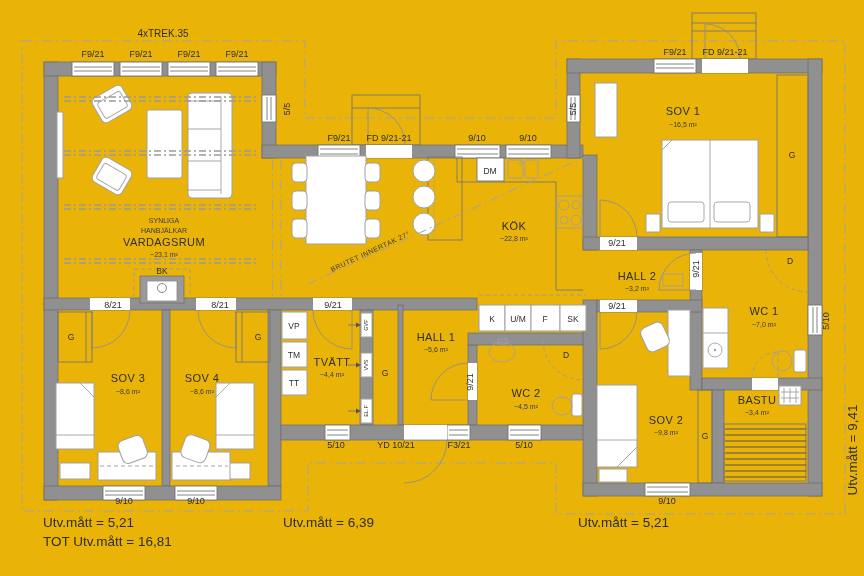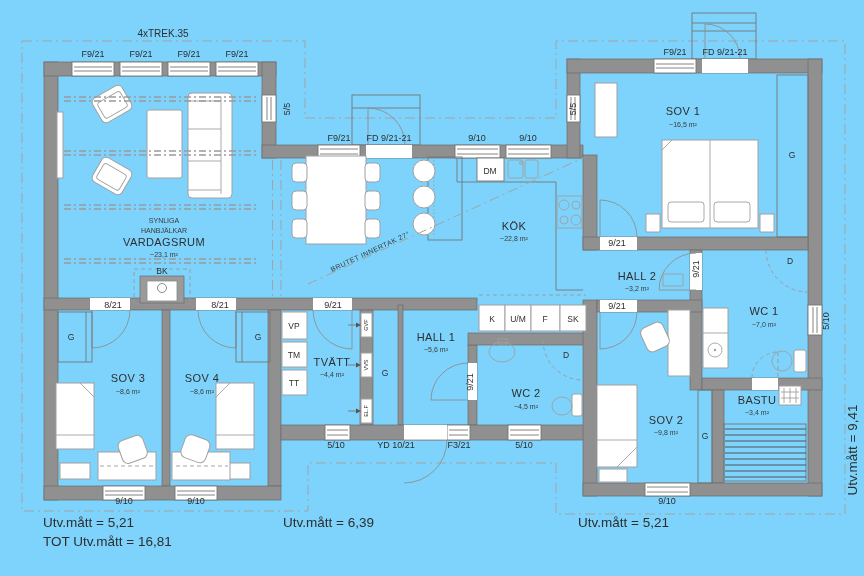--- a/index.html
+++ b/index.html
@@ -1,16 +1,16 @@
 <!DOCTYPE html>
 <html><head>
 <meta charset="utf-8">
 <style>
   html,body{margin:0;padding:0;background:#fff;}
-  .stage{position:relative;width:864px;height:576px;background:#7dd3fc;overflow:hidden;
+  .stage{position:relative;width:864px;height:576px;background:#eab308;overflow:hidden;
          font-family:"Liberation Sans",sans-serif;}
   svg{display:block;}
   .wall{fill:#909090;stroke:#6b6b6b;stroke-width:.7;}
   .opening{fill:#ffffff;stroke:none;}
   .win{fill:#ffffff;stroke:#767676;stroke-width:.9;}
   .thin{fill:none;stroke:#767676;stroke-width:.9;}
   .furn{fill:#ffffff;stroke:#a0a0a0;stroke-width:1;}
   .furn2{fill:none;stroke:#a0a0a0;stroke-width:.9;}
   .arc{fill:none;stroke:#8f8f8f;stroke-width:.9;}
   .dash{fill:none;stroke:#a3a3a3;stroke-width:1;stroke-dasharray:10 4 2 4;}

